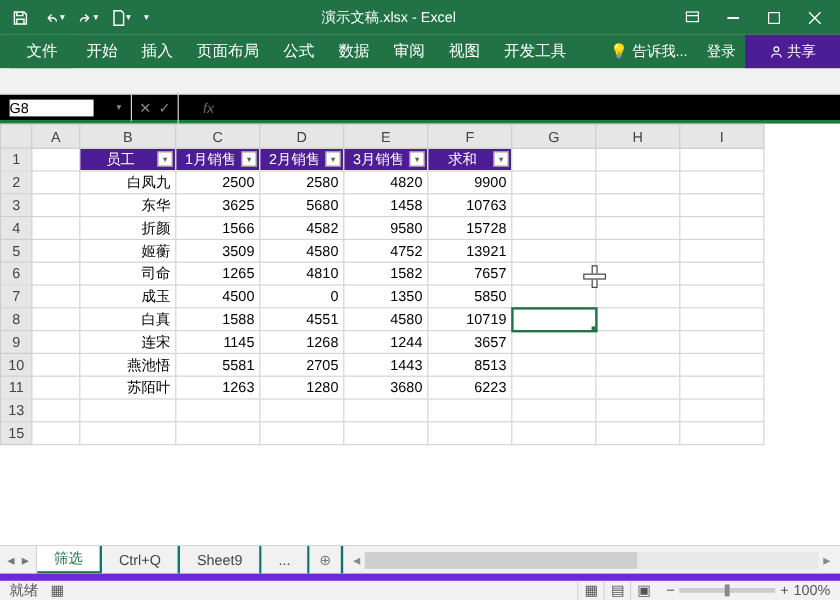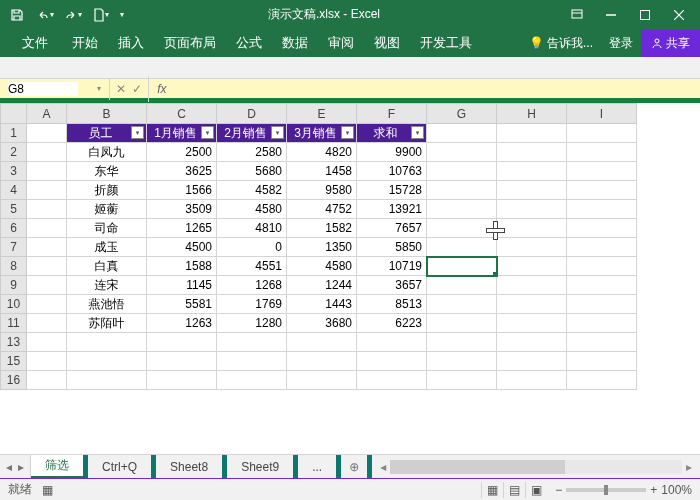--- a/index.html
+++ b/index.html
@@ -8,52 +8,52 @@
 .qat{display:flex;gap:2px;align-items:center}
 .qat-btn{width:26px;height:24px;display:flex;align-items:center;justify-content:center;color:#fff}
 .title{flex:1;text-align:center;font-size:12px;padding-right:40px}
 .winctrl{display:flex;gap:0}
 .winctrl .btn{width:34px;height:29px;display:flex;align-items:center;justify-content:center;color:#fff}
 .ribbon{background:#217346;height:28px;display:flex;align-items:center;padding-left:8px;color:#fff}
 .rtab{padding:0 10px;height:28px;display:flex;align-items:center;font-size:13px}
 .rtab.file{background:#217346;padding:0 14px}
 .rspace{flex:1}
 .rbtn{padding:0 8px;height:28px;display:flex;align-items:center;gap:3px}
-.rbtn.share{background:#6d28d9;padding:0 10px}
+.rbtn.share{background:#4c1d95;padding:0 20px}
 .ribgap{height:22px;background:#f1f1f1;border-bottom:1px solid #d4d4d4}
-.fbar{height:24px;background:#fef9c3;display:flex;align-items:center;border-bottom:5px solid #15803d}
+.fbar{height:24px;background:#000000;display:flex;align-items:center;border-bottom:3px solid #15803d}
 .namebox{width:110px;height:22px;border-right:1px solid #d4d4d4;display:flex;align-items:center;padding:0 8px;justify-content:space-between}
 .namebox input{border:none;outline:none;width:70px;font-size:12px}
 .fbtns{display:flex;padding:0 6px;gap:6px;color:#888}
-.fx{color:#666;font-style:italic;padding:0 8px;border-left:1px solid #d4d4d4;height:26px;display:flex;align-items:center}
+.fx{color:#666;font-style:italic;padding:0 20px;border-left:1px solid #d4d4d4;height:26px;display:flex;align-items:center}
 .gridwrap{flex:1;overflow:hidden;background:#fff;position:relative}
 table{border-collapse:collapse;table-layout:fixed}
 .colh th{background:#e6e6e6;border:1px solid #ccc;font-weight:400;color:#444;height:20px;font-size:12px}
 .colh th:first-child{width:26px;background:#e6e6e6}
 .rowh{background:#e6e6e6;border:1px solid #ccc;text-align:center;color:#444;width:26px;font-size:12px}
 td{border:1px solid #d4d4d4;height:19px;padding:0 4px;text-align:right;font-size:12px;white-space:nowrap;overflow:hidden}
 .thdr{background:#4c1d95;color:#fff;text-align:center;position:relative;padding-right:16px}
 .fbtn{position:absolute;right:2px;top:2px;width:13px;height:13px;background:#fff;border:1px solid #888;display:flex;align-items:center;justify-content:center;font-size:7px;color:#555}
-.emp{text-align:center}
+.emp{}
 .sumr{background:#8dbb64;color:#fff;text-align:center}
 .sel{outline:2px solid #217346;outline-offset:-1px;position:relative}
 .sel::after{content:"";position:absolute;right:-3px;bottom:-3px;width:6px;height:6px;background:#217346}
 .cursor{position:absolute;width:18px;height:18px;pointer-events:none}
 .cursor::before,.cursor::after{content:"";position:absolute;background:#fff;border:1px solid #444}
 .cursor::before{left:7px;top:0;width:3px;height:17px}
 .cursor::after{top:7px;left:0;height:3px;width:17px}
 .tabs{height:24px;background:#f1f1f1;border-top:1px solid #d4d4d4;display:flex;align-items:stretch}
 .tnav{display:flex;align-items:center;padding:0 6px;gap:6px;color:#777;border-right:1px solid #d4d4d4}
-.tab{padding:0 14px;display:flex;align-items:center;border-right:5px solid #0f766e;background:#f1f1f1;color:#444}
+.tab{padding:0 14px;display:flex;align-items:center;border-right:2px solid #0f766e;background:#f1f1f1;color:#444}
 .tab.active{background:#fff;border-bottom:2px solid #217346;color:#217346;font-weight:500}
 .tab.add{padding:0 8px;color:#777}
 .hsb{flex:1;display:flex;align-items:center;padding:0 8px}
 .hsb-track{flex:1;height:14px;background:#e8e8e8;position:relative;margin:0 4px}
 .hsb-thumb{position:absolute;left:0;width:60%;height:100%;background:#cfcfcf}
-.status{height:22px;background:#f1f1f1;border-top:1px solid #6d28d9;display:flex;align-items:center;padding:0 8px;color:#555;font-size:11px}
+.status{height:22px;background:#f1f1f1;border-top:6px solid #6d28d9;display:flex;align-items:center;padding:0 8px;color:#555;font-size:11px}
 .status .sp{flex:1}
 .vbtn{width:22px;height:16px;display:flex;align-items:center;justify-content:center;border-left:1px solid #d4d4d4}
 .zoom{display:flex;align-items:center;gap:4px;margin-left:8px}
 .ztrack{width:80px;height:4px;background:#ccc;position:relative}
 .zthumb{position:absolute;left:38px;top:-3px;width:4px;height:10px;background:#888}
 svg{display:block}
 </style>
 </head>
 <body>
 
@@ -273,21 +273,21 @@
           <td>3657</td>
           <td class=""></td>
           <td></td>
           <td></td>
         </tr>
         <tr>
           <td class="rowh">10</td>
           <td></td>
           <td class="emp">燕池悟</td>
           <td>5581</td>
-          <td>1769</td>
+          <td>2705</td>
           <td>1443</td>
           <td>8513</td>
           <td class=""></td>
           <td></td>
           <td></td>
         </tr>
         <tr>
           <td class="rowh">11</td>
           <td></td>
           <td class="emp">苏陌叶</td>
@@ -306,32 +306,20 @@
           <td></td>
           <td></td>
           <td></td>
           <td></td>
           <td></td>
           <td></td>
           <td></td>
         </tr>
         <tr>
           <td class="rowh">15</td>
-          <td></td>
-          <td></td>
-          <td></td>
-          <td></td>
-          <td></td>
-          <td></td>
-          <td></td>
-          <td></td>
-          <td></td>
-        </tr>
-        <tr>
-          <td class="rowh">16</td>
           <td></td>
           <td></td>
           <td></td>
           <td></td>
           <td></td>
           <td></td>
           <td></td>
           <td></td>
           <td></td>
         </tr>
@@ -340,21 +328,20 @@
 <div class="cursor" style="left:486px;top:118px"></div>
 </div>
 
 <div class="tabs">
   <div class="tnav">
       <span>◂</span>
       <span>▸</span>
     </div>
   <div class="tab active">筛选</div>
   <div class="tab">Ctrl+Q</div>
-  <div class="tab">Sheet8</div>
   <div class="tab">Sheet9</div>
   <div class="tab">...</div>
   <div class="tab add">⊕</div>
   <div class="hsb">
     <span style="color:#888">◂</span>
     <div class="hsb-track">
         <div class="hsb-thumb"></div>
       </div>
     <span style="color:#888">▸</span>
   </div>

